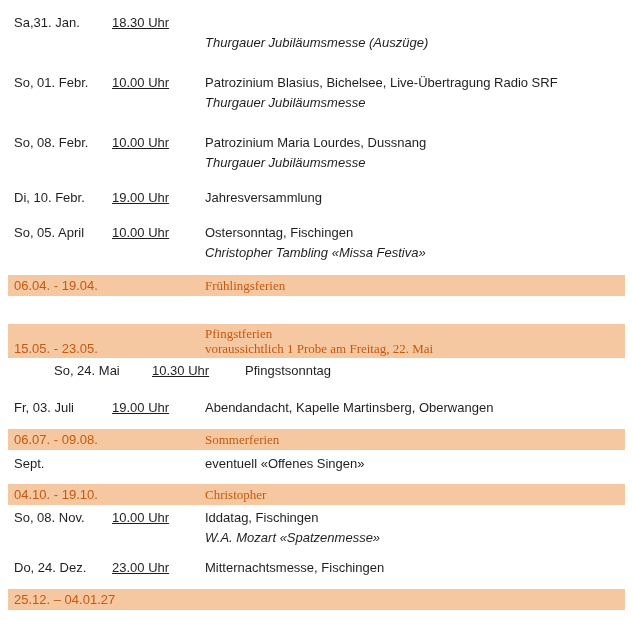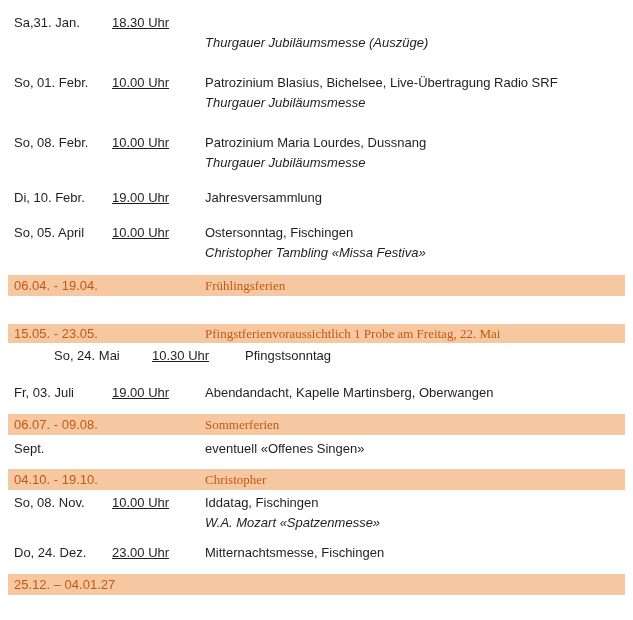--- a/index.html
+++ b/index.html
@@ -45,21 +45,21 @@
     display: flex;
   }
   .band .period { width: 191px; flex: 0 0 auto; white-space: nowrap; }
   .band .bl     { white-space: nowrap; font-family: Liberation Serif, serif; }
   .band.band-note {
     line-height: 15px;
     padding-top: 2px;
     padding-bottom: 2px;
     align-items: flex-end;
   }
-  .band .bl-wrap { display: flex; flex-direction: row; }
+  .band .bl-wrap { display: flex; flex-direction: column; }
   
   .mb20 { margin-bottom: 20px; }
   .mb17 { margin-bottom: 17px; margin-left: 40px; }
   .mb15 { margin-bottom: 15px; }
   .mb12 { margin-bottom: 12px; }
   .mb11 { margin-bottom: 11px; }
   .mb10 { margin-bottom: 10px; }
   .mb28 { margin-bottom: 28px; }
   .mb4  { margin-bottom: 4px; }
   .mb3  { margin-bottom: 3px; }

